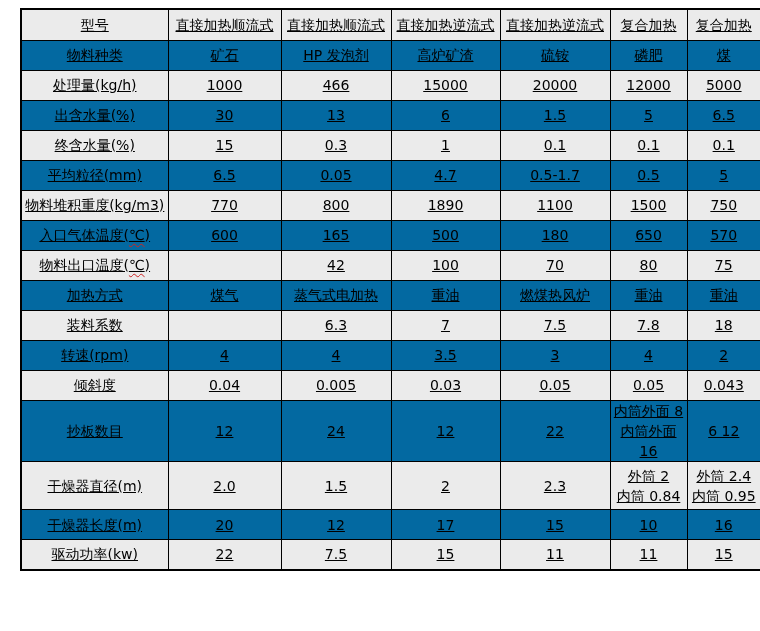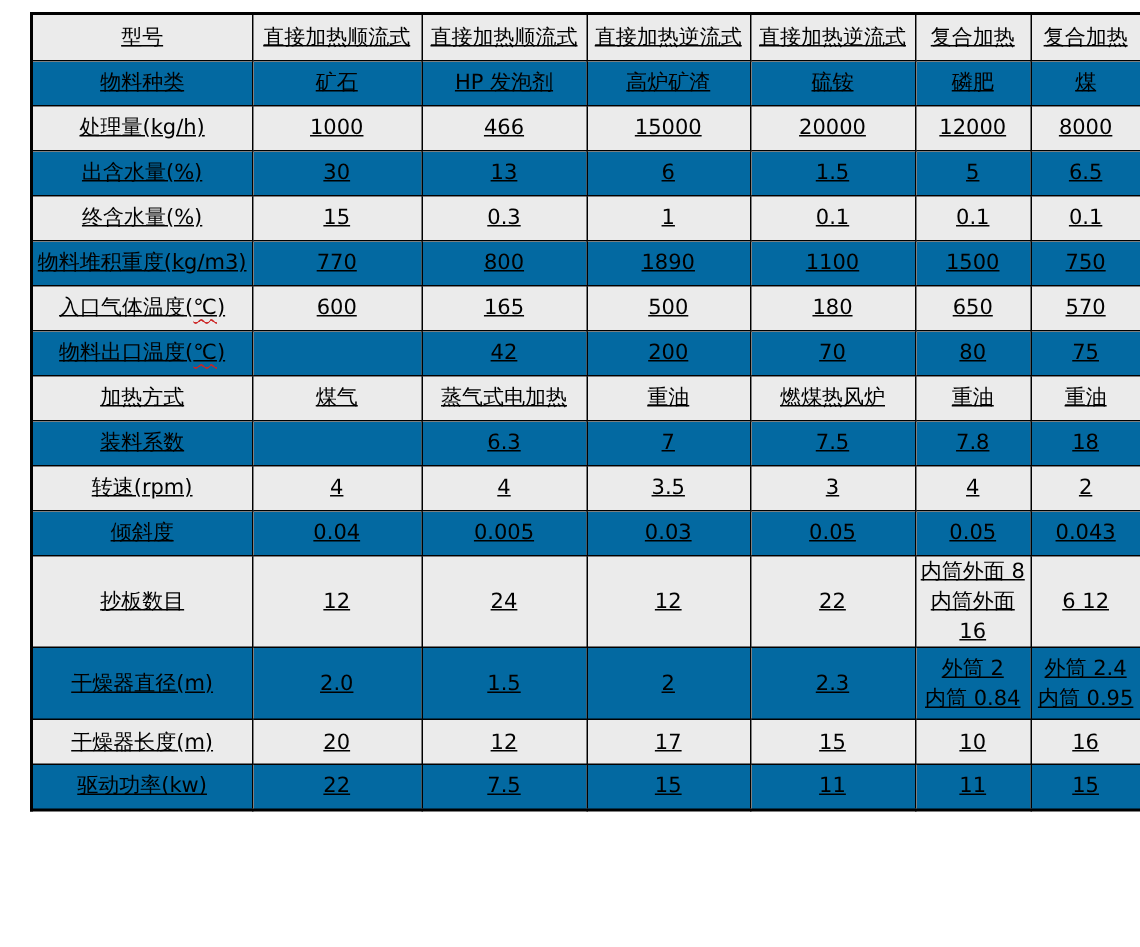--- a/index.html
+++ b/index.html
@@ -87,41 +87,50 @@
           <td>磷肥</td>
           <td>煤</td>
         </tr>
         <tr>
           <td>处理量(kg/h)</td>
           <td>1000</td>
           <td>466</td>
           <td>15000</td>
           <td>20000</td>
           <td>12000</td>
-          <td>8000</td>
+          <td>5000</td>
         </tr>
         <tr>
           <td>出含水量(%)</td>
           <td>30</td>
           <td>13</td>
           <td>6</td>
           <td>1.5</td>
           <td>5</td>
           <td>6.5</td>
         </tr>
         <tr>
           <td>终含水量(%)</td>
           <td>15</td>
           <td>0.3</td>
           <td>1</td>
           <td>0.1</td>
           <td>0.1</td>
           <td>0.1</td>
         </tr>
         <tr>
+          <td>平均粒径(mm)</td>
+          <td>6.5</td>
+          <td>0.05</td>
+          <td>4.7</td>
+          <td>0.5-1.7</td>
+          <td>0.5</td>
+          <td>5</td>
+        </tr>
+        <tr>
           <td>物料堆积重度(kg/m3)</td>
           <td>770</td>
           <td>800</td>
           <td>1890</td>
           <td>1100</td>
           <td>1500</td>
           <td>750</td>
         </tr>
         <tr>
           <td>入口气体温度(<span class="wavy">℃</span>)</td>
@@ -129,21 +138,21 @@
           <td>165</td>
           <td>500</td>
           <td>180</td>
           <td>650</td>
           <td>570</td>
         </tr>
         <tr>
           <td>物料出口温度(<span class="wavy">℃</span>)</td>
           <td></td>
           <td>42</td>
-          <td>200</td>
+          <td>100</td>
           <td>70</td>
           <td>80</td>
           <td>75</td>
         </tr>
         <tr>
           <td>加热方式</td>
           <td>煤气</td>
           <td>蒸气式电加热</td>
           <td>重油</td>
           <td>燃煤热风炉</td>

